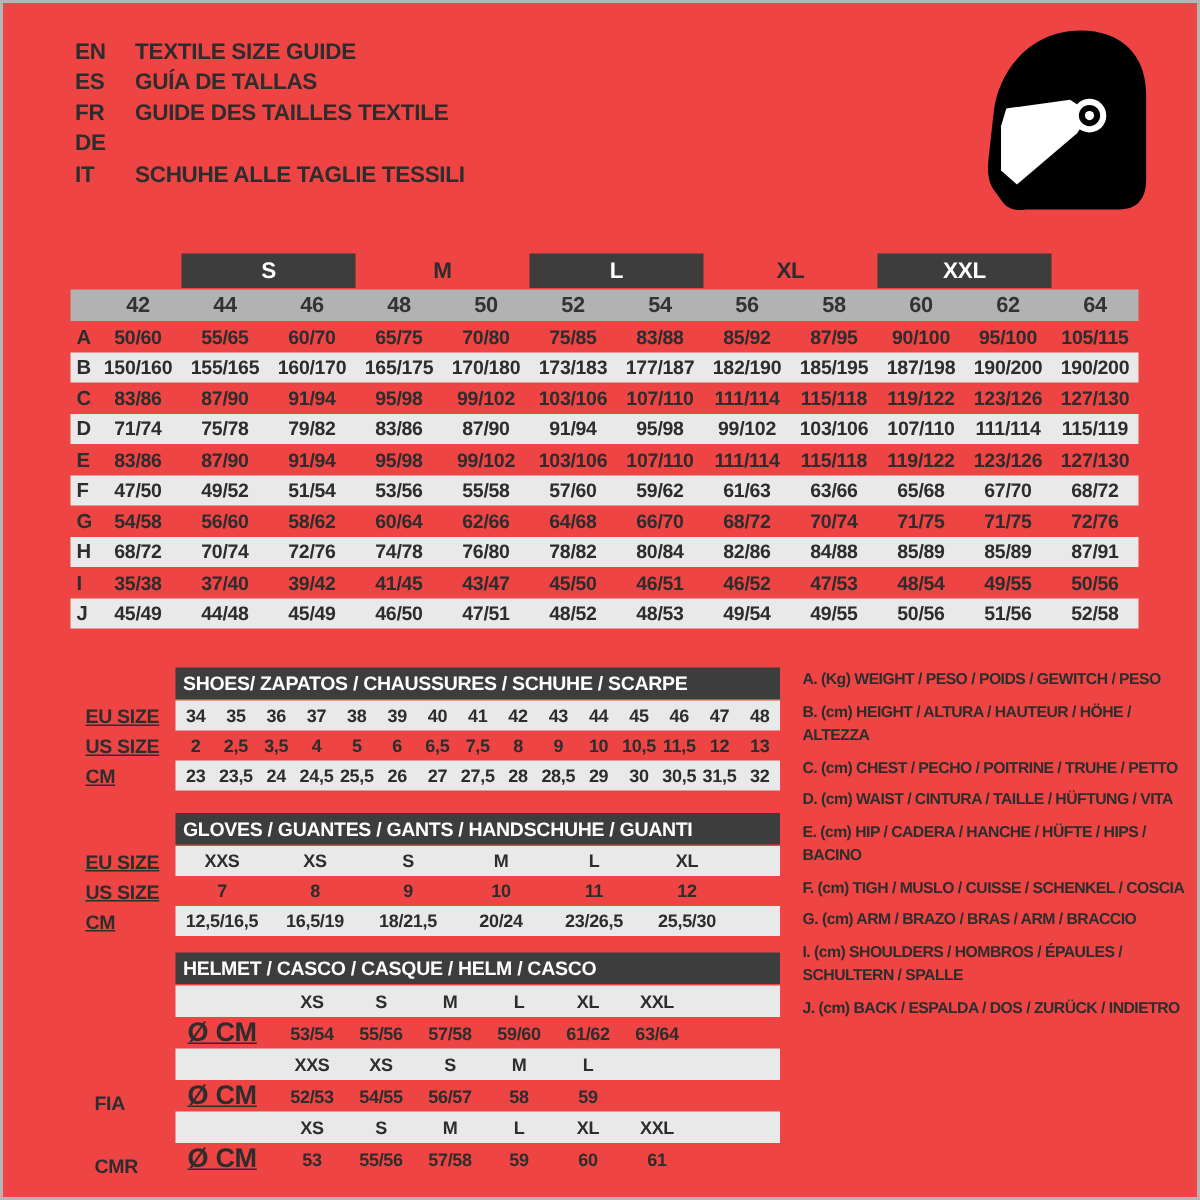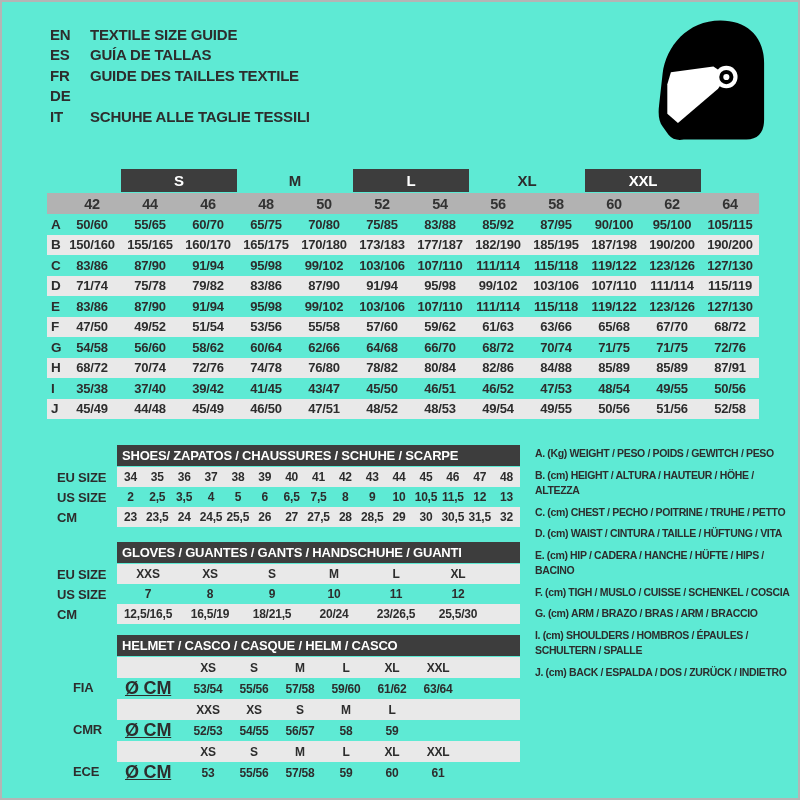--- a/index.html
+++ b/index.html
@@ -1,19 +1,19 @@
 <!DOCTYPE html>
 <html><head>
 <meta charset="utf-8">
 <style>
   * { margin:0; padding:0; box-sizing:border-box; }
   html,body { background:#fff; }
   body { font-family:"Liberation Sans", sans-serif; color:#2d2d2d; }
   .page {
-    position:relative; width:800px; height:800px; background:#5eead4;
+    position:relative; width:800px; height:800px; background:#ef4444;
     border:2px solid #b5b5b5; overflow:hidden;
     letter-spacing:-0.2px;
   }
 
   
   .langs { position:absolute; left:48px; top:22px; }
   .lang-row { display:flex; height:20.5px; align-items:center; font-weight:700; font-size:15px; }
   .lang-code { width:40px; }
   .lang-title { white-space:nowrap; }
 
@@ -34,34 +34,34 @@
   .col-band { height:21px; background:#b2b2b2; }
   .col-band div { display:flex; align-items:center; justify-content:center; font-weight:700; font-size:14.5px; color:#333; }
   .trow { height:20.5px; }
   .trow.stripe { background:#e9e9e9; }
   .trow div { display:flex; align-items:center; justify-content:center; font-weight:700; font-size:13px; white-space:nowrap; }
   .trow .rlabel { justify-content:flex-start; padding-left:4px; font-size:13.5px; }
 
   
   .subsection { position:absolute; left:55px; width:465px; }
   .side-labels { position:absolute; left:0; top:0; width:58px; }
-  .side-labels .slab { height:20px; display:flex; align-items:center; font-weight:700; font-size:13px; white-space:nowrap; }
+  .side-labels .slab { height:20px; display:flex; align-items:center; font-weight:700; font-size:13px; white-space:nowrap;text-decoration:underline; }
   .sub-body { margin-left:60px; width:403px; }
   .bar { height:21px; line-height:21px; background:#3d3d3d; color:#fff; font-weight:700;
          font-size:13px; padding-left:5px; margin-bottom:1px; white-space:nowrap; }
   .srow { height:20px; display:grid; align-items:center; }
   .srow.stripe { background:#e9e9e9; }
   .srow div { text-align:center; font-weight:700; font-size:12px; white-space:nowrap; }
   .cols15 { grid-template-columns:repeat(15,1fr); }
   .cols6  { grid-template-columns:repeat(6,62px) 1fr; }
   .colsH  { grid-template-columns:68px repeat(6,46px) 1fr; }
   .colsH .unit { text-align:left; padding-left:8px; font-size:18px;text-decoration:underline; }
   .hrow { height:21px; }
-  .hlab { position:absolute; left:16px; width:58px; height:21px; display:flex; align-items:center;
-          font-weight:700; font-size:13px; }
+  .hlab { position:absolute; left:6px; width:58px; height:21px; display:flex; align-items:center;
+          font-weight:700; font-size:13px;margin-top:48px; }
 
   
   .legend { position:absolute; left:533px; top:444px; width:258px; }
   .legend-item { font-weight:700; font-size:10.5px; letter-spacing:-0.35px; line-height:15.5px; margin-bottom:6px; }
 </style>
 </head>
 <body>
 
 <div class="page">
 

